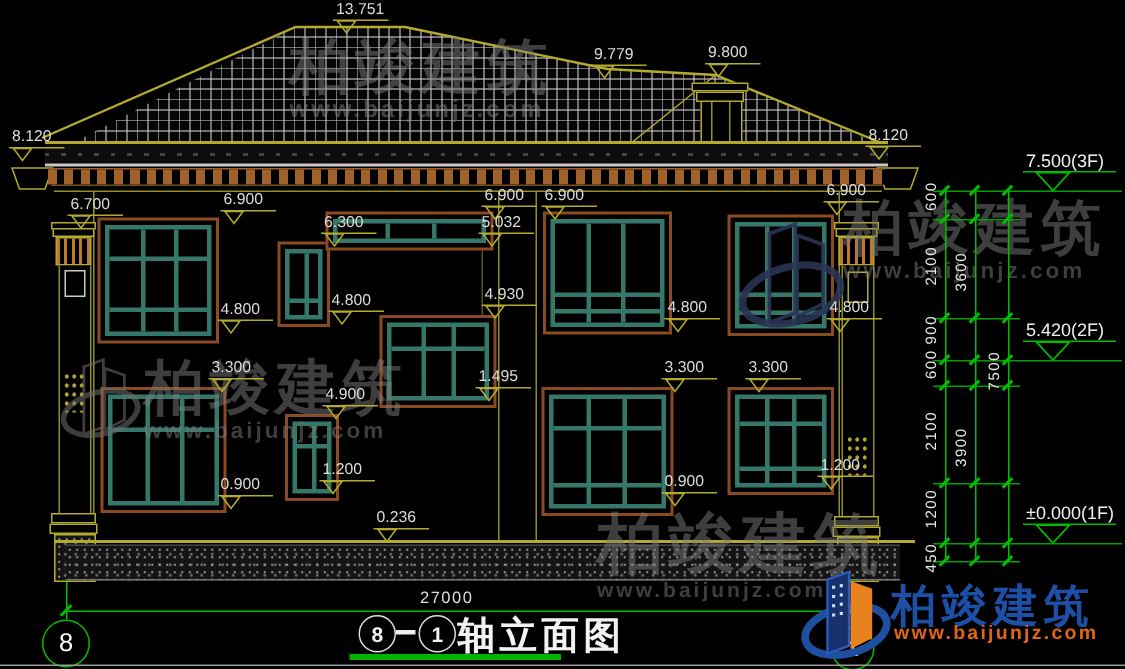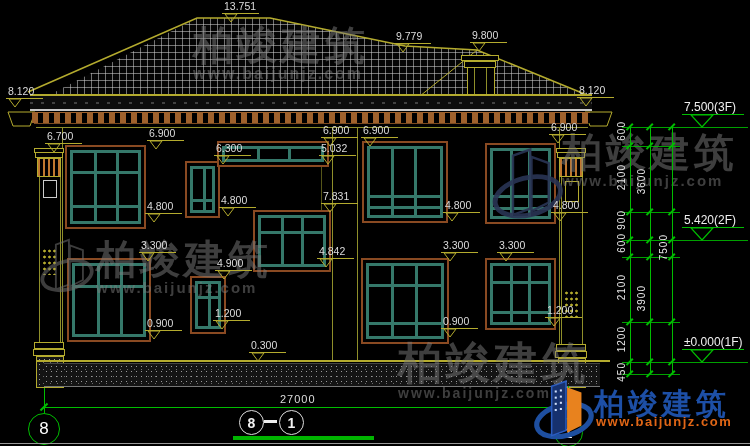--- a/index.html
+++ b/index.html
@@ -197,20 +197,21 @@
     <span>1</span>
     </div>
 
   <div class="tbubble" style="left:239px;top:410px;width:23px;height:23px;font-size:14px;">
     <span>8</span>
     </div>
   <div class="abs" style="left:264px;top:420px;width:13px;height:2.5px;background:#eee;"></div>
   <div class="tbubble" style="left:279px;top:410px;width:23px;height:23px;font-size:14px;">
     <span>1</span>
     </div>
+  <div class="abs" id="title-text" style="left:305px;top:407px;">轴立面图</div>
   <div class="abs" style="left:233px;top:436px;width:141px;height:4px;background:#00b400;"></div>
   <div class="abs" style="left:0;top:443px;width:750px;height:1px;background:#999;"></div>
 
   <div class="abs" style="left:534px;top:372px;width:216px;height:70px;">
     <svg width="62" height="72" viewBox="0 0 60 70" style="position:absolute;left:0;top:2px;">
       <ellipse cx="29" cy="45" rx="27" ry="15" fill="none" stroke="#1e4fa0" stroke-width="5" transform="rotate(-14 29 45)"></ellipse>
       <path d="M17,12 L31,7 L31,55 L17,60 Z" fill="#16316e" stroke="#2a5cc0" stroke-width="1.5"></path>
       <path d="M32,13 L46,18 L46,50 L32,57 Z" fill="#e8821e"></path>
       <g fill="#cfe0ff">
         <rect x="20" y="16" width="2" height="2"></rect>
@@ -332,21 +333,21 @@
         </svg>
    </div>
       <div class="marker" style="left:214px;top:142px;">
      <span class="mtxt">6.300</span>
      <span class="mline"></span>
      <svg width="14" height="10">
        <path d="M1,1 L13,1 L7,9 Z" fill="none" stroke="#b4ab2e" stroke-width="1"></path>
         </svg>
    </div>
       <div class="marker" style="left:321px;top:190px;">
-     <span class="mtxt">7.831</span>
+     <span class="mtxt">4.930</span>
      <span class="mline"></span>
      <svg width="14" height="10">
        <path d="M1,1 L13,1 L7,9 Z" fill="none" stroke="#b4ab2e" stroke-width="1"></path>
         </svg>
    </div>
       <div class="marker" style="left:145px;top:200px;">
      <span class="mtxt">4.800</span>
      <span class="mline"></span>
      <svg width="14" height="10">
        <path d="M1,1 L13,1 L7,9 Z" fill="none" stroke="#b4ab2e" stroke-width="1"></path>
@@ -388,21 +389,21 @@
         </svg>
    </div>
       <div class="marker" style="left:497px;top:239px;">
      <span class="mtxt">3.300</span>
      <span class="mline"></span>
      <svg width="14" height="10">
        <path d="M1,1 L13,1 L7,9 Z" fill="none" stroke="#b4ab2e" stroke-width="1"></path>
         </svg>
    </div>
       <div class="marker" style="left:317px;top:245px;">
-     <span class="mtxt">4.842</span>
+     <span class="mtxt">1.495</span>
      <span class="mline"></span>
      <svg width="14" height="10">
        <path d="M1,1 L13,1 L7,9 Z" fill="none" stroke="#b4ab2e" stroke-width="1"></path>
         </svg>
    </div>
       <div class="marker" style="left:215px;top:257px;">
      <span class="mtxt">4.900</span>
      <span class="mline"></span>
      <svg width="14" height="10">
        <path d="M1,1 L13,1 L7,9 Z" fill="none" stroke="#b4ab2e" stroke-width="1"></path>
@@ -430,21 +431,21 @@
         </svg>
    </div>
       <div class="marker" style="left:441px;top:315px;">
      <span class="mtxt">0.900</span>
      <span class="mline"></span>
      <svg width="14" height="10">
        <path d="M1,1 L13,1 L7,9 Z" fill="none" stroke="#b4ab2e" stroke-width="1"></path>
         </svg>
    </div>
       <div class="marker" style="left:249px;top:339px;">
-     <span class="mtxt">0.300</span>
+     <span class="mtxt">0.236</span>
      <span class="mline"></span>
      <svg width="14" height="10">
        <path d="M1,1 L13,1 L7,9 Z" fill="none" stroke="#b4ab2e" stroke-width="1"></path>
         </svg>
    </div>
       <div class="marker fmarker" style="left:682px;top:100px;">
      <span class="mtxt">7.500(3F)</span>
      <span class="mline" style="top:14px;width:62px;background:#00bd00;"></span>
      <svg width="24" height="14" style="left:8px;top:14px;">
        <path d="M1,1 L23,1 L12,13 Z" fill="none" stroke="#00bd00" stroke-width="1.2"></path>

